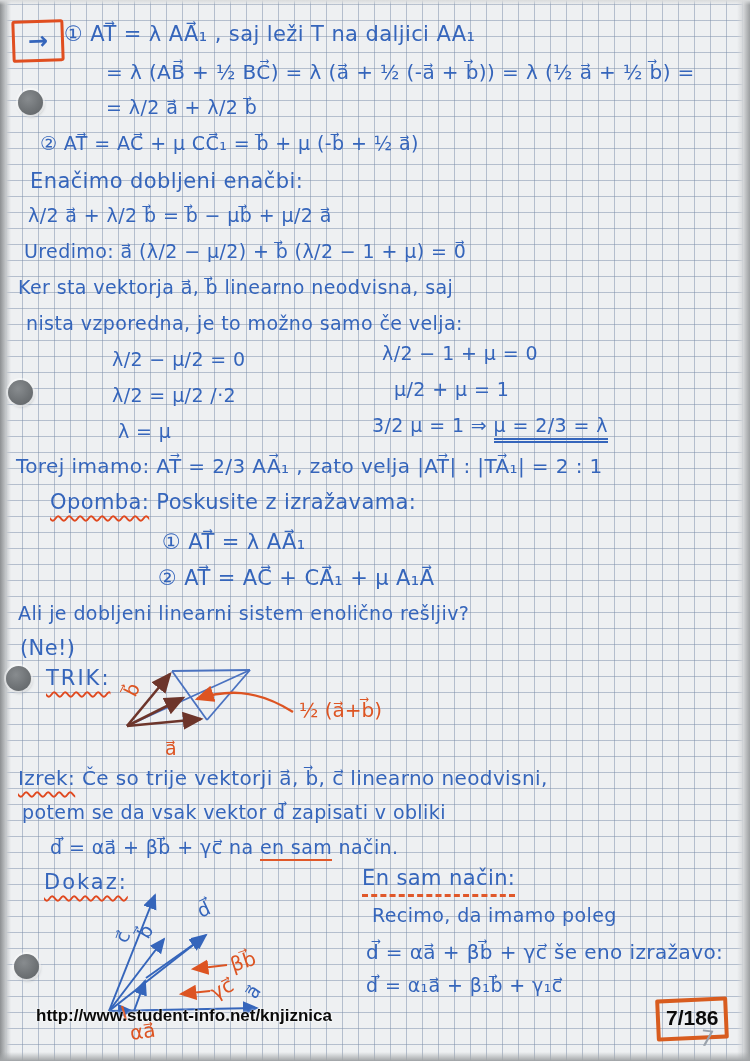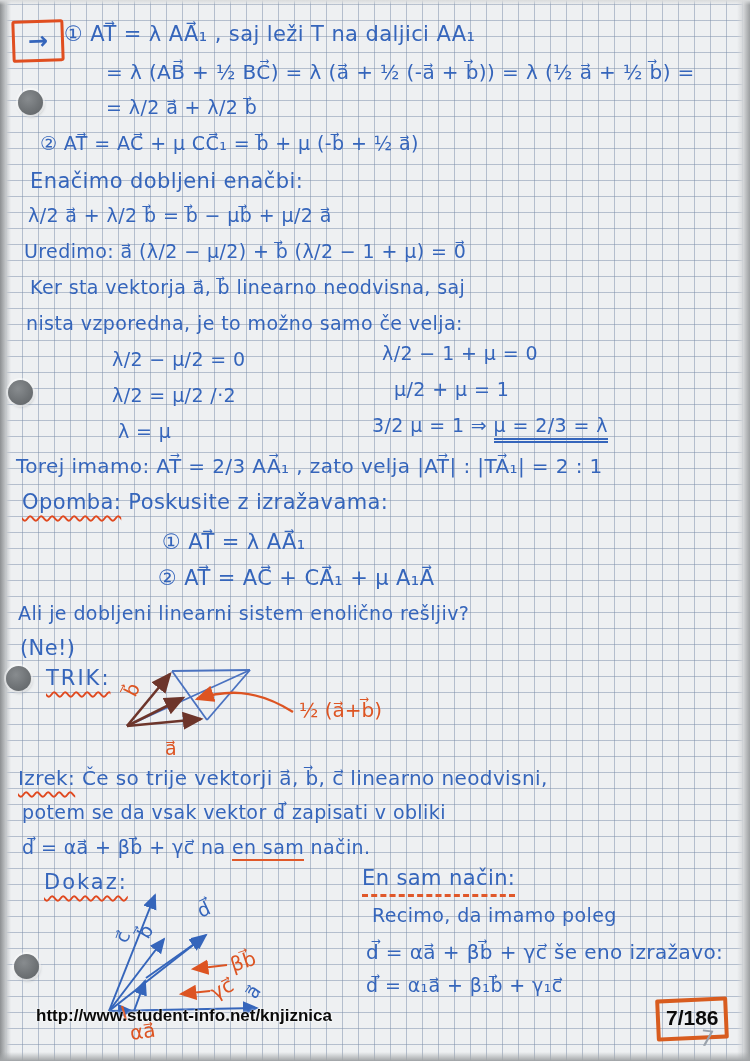--- a/index.html
+++ b/index.html
@@ -92,30 +92,30 @@
   <span>→</span>
 </div>
 
 <div class="hw lg" style="left:64px;top:22px;">① AT⃗ = λ AA⃗₁ , saj leži T na daljici AA₁</div>
 <div class="hw sm" style="left:106px;top:60px;">= λ (AB⃗ + ½ BC⃗) = λ (a⃗ + ½ (-a⃗ + b⃗)) = λ (½ a⃗ + ½ b⃗) =</div>
 <div class="hw" style="left:106px;top:96px;">= λ/2 a⃗ + λ/2 b⃗</div>
 <div class="hw" style="left:40px;top:132px;">② AT⃗ = AC⃗ + μ CC⃗₁ = b⃗ + μ (-b⃗ + ½ a⃗)</div>
 <div class="hw lg" style="left:30px;top:169px;">Enačimo dobljeni enačbi:</div>
 <div class="hw" style="left:28px;top:204px;">λ/2 a⃗ + λ/2 b⃗ = b⃗ − μb⃗ + μ/2 a⃗</div>
 <div class="hw" style="left:24px;top:240px;">Uredimo:  a⃗ (λ/2 − μ/2) + b⃗ (λ/2 − 1 + μ) = 0⃗</div>
-<div class="hw" style="left:30px;top:276px;">Ker sta vektorja a⃗, b⃗ linearno neodvisna, saj</div>
+<div class="hw" style="left:18px;top:276px;">Ker sta vektorja a⃗, b⃗ linearno neodvisna, saj</div>
 <div class="hw" style="left:26px;top:312px;">nista vzporedna, je to možno samo če velja:</div>
 <div class="hw" style="left:112px;top:348px;">λ/2 − μ/2 = 0</div>
 <div class="hw" style="left:382px;top:342px;">λ/2 − 1 + μ = 0</div>
 <div class="hw" style="left:112px;top:384px;">λ/2 = μ/2  /·2</div>
 <div class="hw" style="left:394px;top:378px;">μ/2 + μ = 1</div>
 <div class="hw" style="left:118px;top:420px;">λ = μ</div>
 <div class="hw" style="left:372px;top:414px;"><span>3/2 μ = 1 ⇒ </span><span class="u-double">μ = 2/3 = λ</span></div>
 <div class="hw sm" style="left:16px;top:454px;">Torej imamo: AT⃗ = 2/3 AA⃗₁ , zato velja |AT⃗| : |TA⃗₁| = 2 : 1</div>
-<div class="hw lg" style="left:22px;top:490px;"><span class="wavy-red">Opomba:</span><span> Poskusite z izražavama:</span></div>
+<div class="hw lg" style="left:22px;top:490px;padding-left:28px;"><span class="wavy-red">Opomba:</span><span> Poskusite z izražavama:</span></div>
 <div class="hw lg" style="left:162px;top:530px;">① AT⃗ = λ AA⃗₁</div>
 <div class="hw lg" style="left:158px;top:566px;">② AT⃗ = AC⃗ + CA⃗₁ + μ A₁A⃗</div>
 <div class="hw" style="left:18px;top:602px;">Ali je dobljeni linearni sistem enolično rešljiv?</div>
 <div class="hw lg" style="left:20px;top:636px;">(Ne!)</div>
 
 <div class="hw lg wavy-red" style="left:46px;top:666px;letter-spacing:2px;">TRIK:</div>
 
 <svg style="left:95px;top:652px;" width="370" height="120" viewBox="0 0 370 120">
   <defs>
     <marker id="mm" markerWidth="9" markerHeight="8" refX="7" refY="3.5" orient="auto">
@@ -140,21 +140,21 @@
     <line x1="32" y1="74" x2="88" y2="46" marker-end="url(#mm)"></line>
   </g>
   <path d="M198,60 C160,36 130,38 102,47" stroke="#dd5422" stroke-width="2.4" fill="none" marker-end="url(#mo)"></path>
   <text x="0" y="0" transform="translate(40,46) rotate(-62)" font-size="19" fill="#dd5422">b⃗</text>
   <text x="70" y="103" font-size="19" fill="#dd5422">a⃗</text>
   <text x="204" y="65" font-size="20" fill="#dd5422">½ (a⃗+b⃗)</text>
 </svg>
 
 <div class="hw sm" style="left:18px;top:766px;"><span class="wavy-red">Izrek:</span><span> Če so trije vektorji a⃗, b⃗, c⃗ linearno neodvisni,</span></div>
 <div class="hw" style="left:22px;top:801px;">potem se da vsak vektor d⃗ zapisati v obliki</div>
-<div class="hw" style="left:22px;top:836px;"><span>d⃗ = αa⃗ + βb⃗ + γc⃗  na </span><span class="u-orange">en sam</span><span> način.</span></div>
+<div class="hw" style="left:22px;top:836px;padding-left:28px;"><span>d⃗ = αa⃗ + βb⃗ + γc⃗  na </span><span class="u-orange">en sam</span><span> način.</span></div>
 
 <div class="hw lg wavy-red" style="left:44px;top:870px;letter-spacing:2px;">Dokaz:</div>
 
 <svg style="left:85px;top:882px;" width="300" height="175" viewBox="0 0 300 175">
   <g stroke="#3565bb" stroke-width="2" fill="none">
     <line x1="24" y1="129" x2="70" y2="13" marker-end="url(#mb)"></line>
     <line x1="24" y1="129" x2="79" y2="57" marker-end="url(#mb)"></line>
     <line x1="24" y1="129" x2="121" y2="53" marker-end="url(#mb)"></line>
     <line x1="24" y1="129" x2="172" y2="126" marker-end="url(#mb)"></line>
     <line x1="24" y1="129" x2="47" y2="129" marker-end="url(#mb)"></line>

